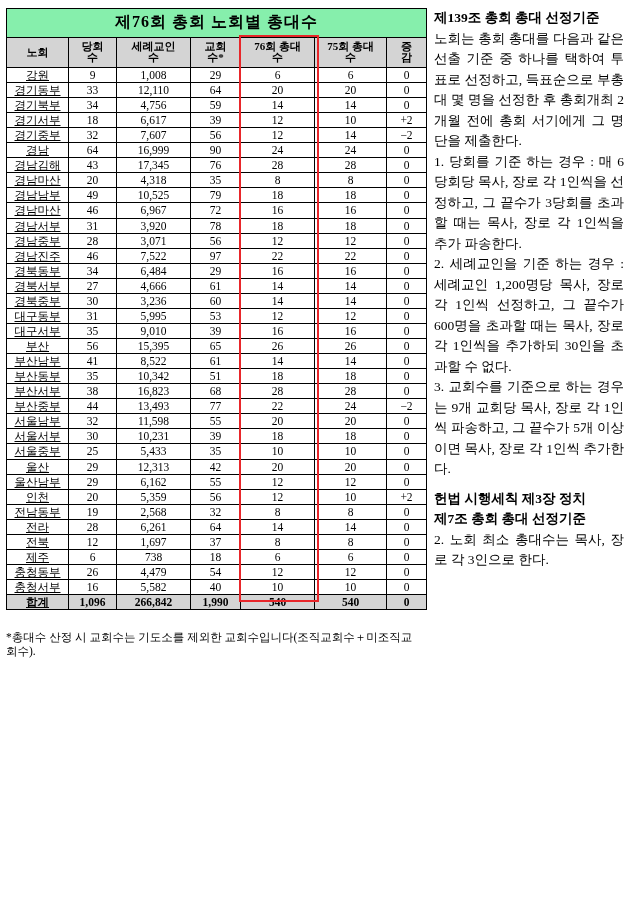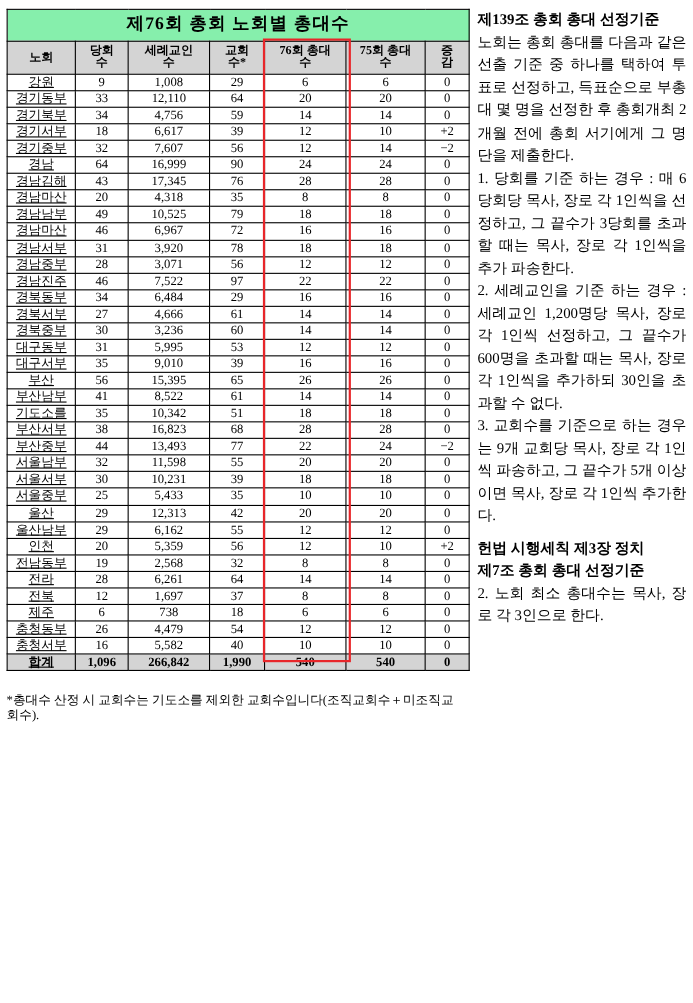--- a/index.html
+++ b/index.html
@@ -308,21 +308,21 @@
           <tr>
             <td class="name">부산남부</td>
             <td class="num">41</td>
             <td class="num">8,522</td>
             <td class="num">61</td>
             <td class="num">14</td>
             <td class="num">14</td>
             <td class="num">0</td>
           </tr>
           <tr>
-            <td class="name">기도소를</td>
+            <td class="name">부산동부</td>
             <td class="num">35</td>
             <td class="num">10,342</td>
             <td class="num">51</td>
             <td class="num">18</td>
             <td class="num">18</td>
             <td class="num">0</td>
           </tr>
           <tr>
             <td class="name">부산서부</td>
             <td class="num">38</td>

